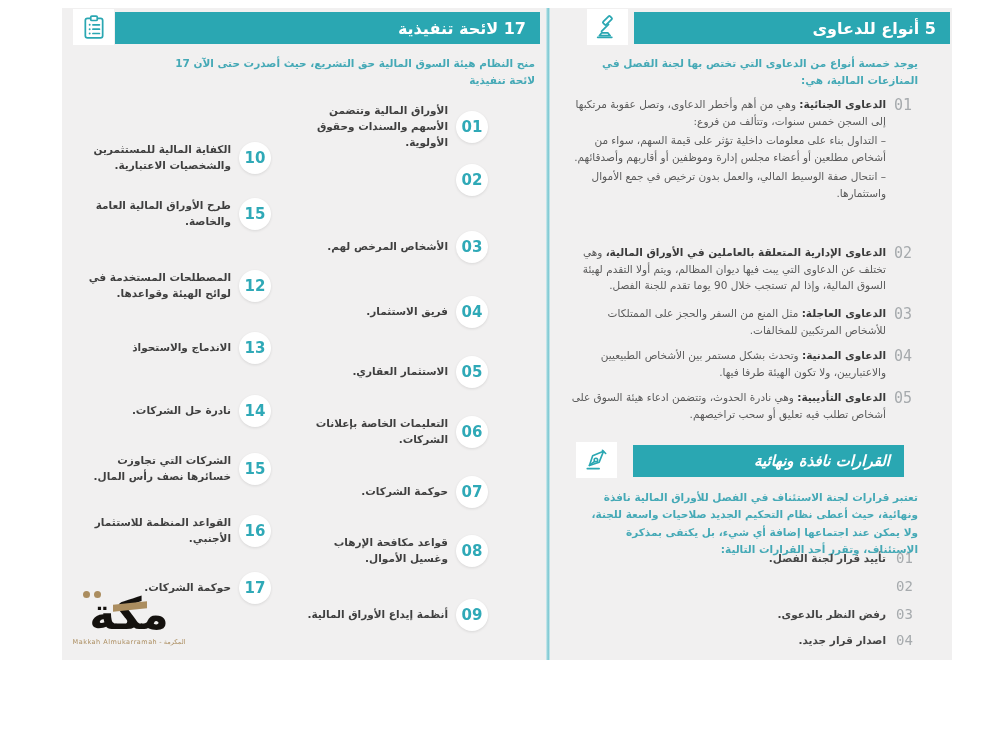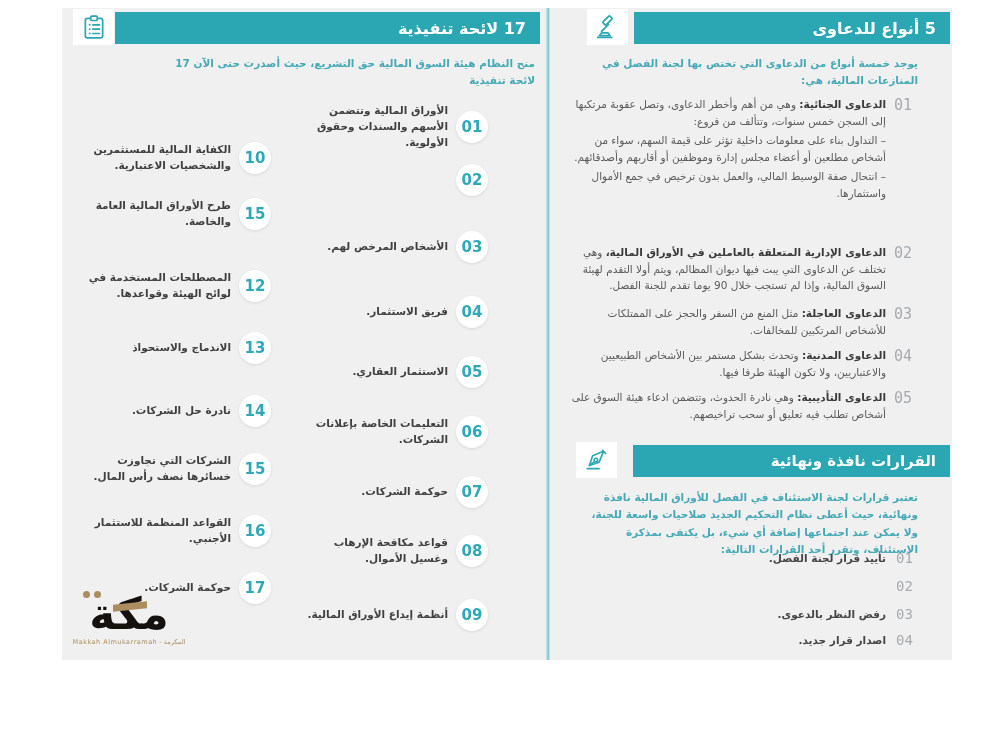--- a/index.html
+++ b/index.html
@@ -246,21 +246,21 @@
 
     <div class="hdr-icon" style="left:514px; top:434px;">
       <svg viewBox="0 0 24 24" fill="none" stroke="#2aa7b2" stroke-width="1.5" stroke-linecap="round" stroke-linejoin="round">
         <path d="M18 4 L8 8 L5 17 L14 14 L18 4 Z"></path>
         <circle cx="11" cy="12" r="1.6"></circle>
         <line x1="5" y1="17" x2="9.8" y2="13.2"></line>
         <line x1="17" y1="3" x2="20" y2="6"></line>
         <line x1="3" y1="20" x2="14" y2="20"></line>
       </svg>
     </div>
-    <div class="hdr-bar" style="left:571px; top:437px; width:317px; font-size:15px;">
+    <div class="hdr-bar" style="left:571px; top:437px; width:271px; font-size:15px;font-style:italic;">
       <span>القرارات نافذة ونهائية</span>
     </div>
     <div class="intro" style="top:481px; right:34px; width:336px;">تعتبر قرارات لجنة الاستئناف في الفصل للأوراق المالية نافذة ونهائية، حيث أعطى نظام التحكيم الجديد صلاحيات واسعة للجنة، ولا يمكن عند اجتماعها إضافة أي شيء، بل يكتفى بمذكرة الاستئناف، وتقرر أحد القرارات التالية:</div>
 
     <div class="dec-row" style="top:542px">
       <div class="dec-num">01</div>
       <div class="dec-text">تأييد قرار لجنة الفصل.</div>
     </div>
     <div class="dec-row" style="top:570px">
       <div class="dec-num">02</div>

